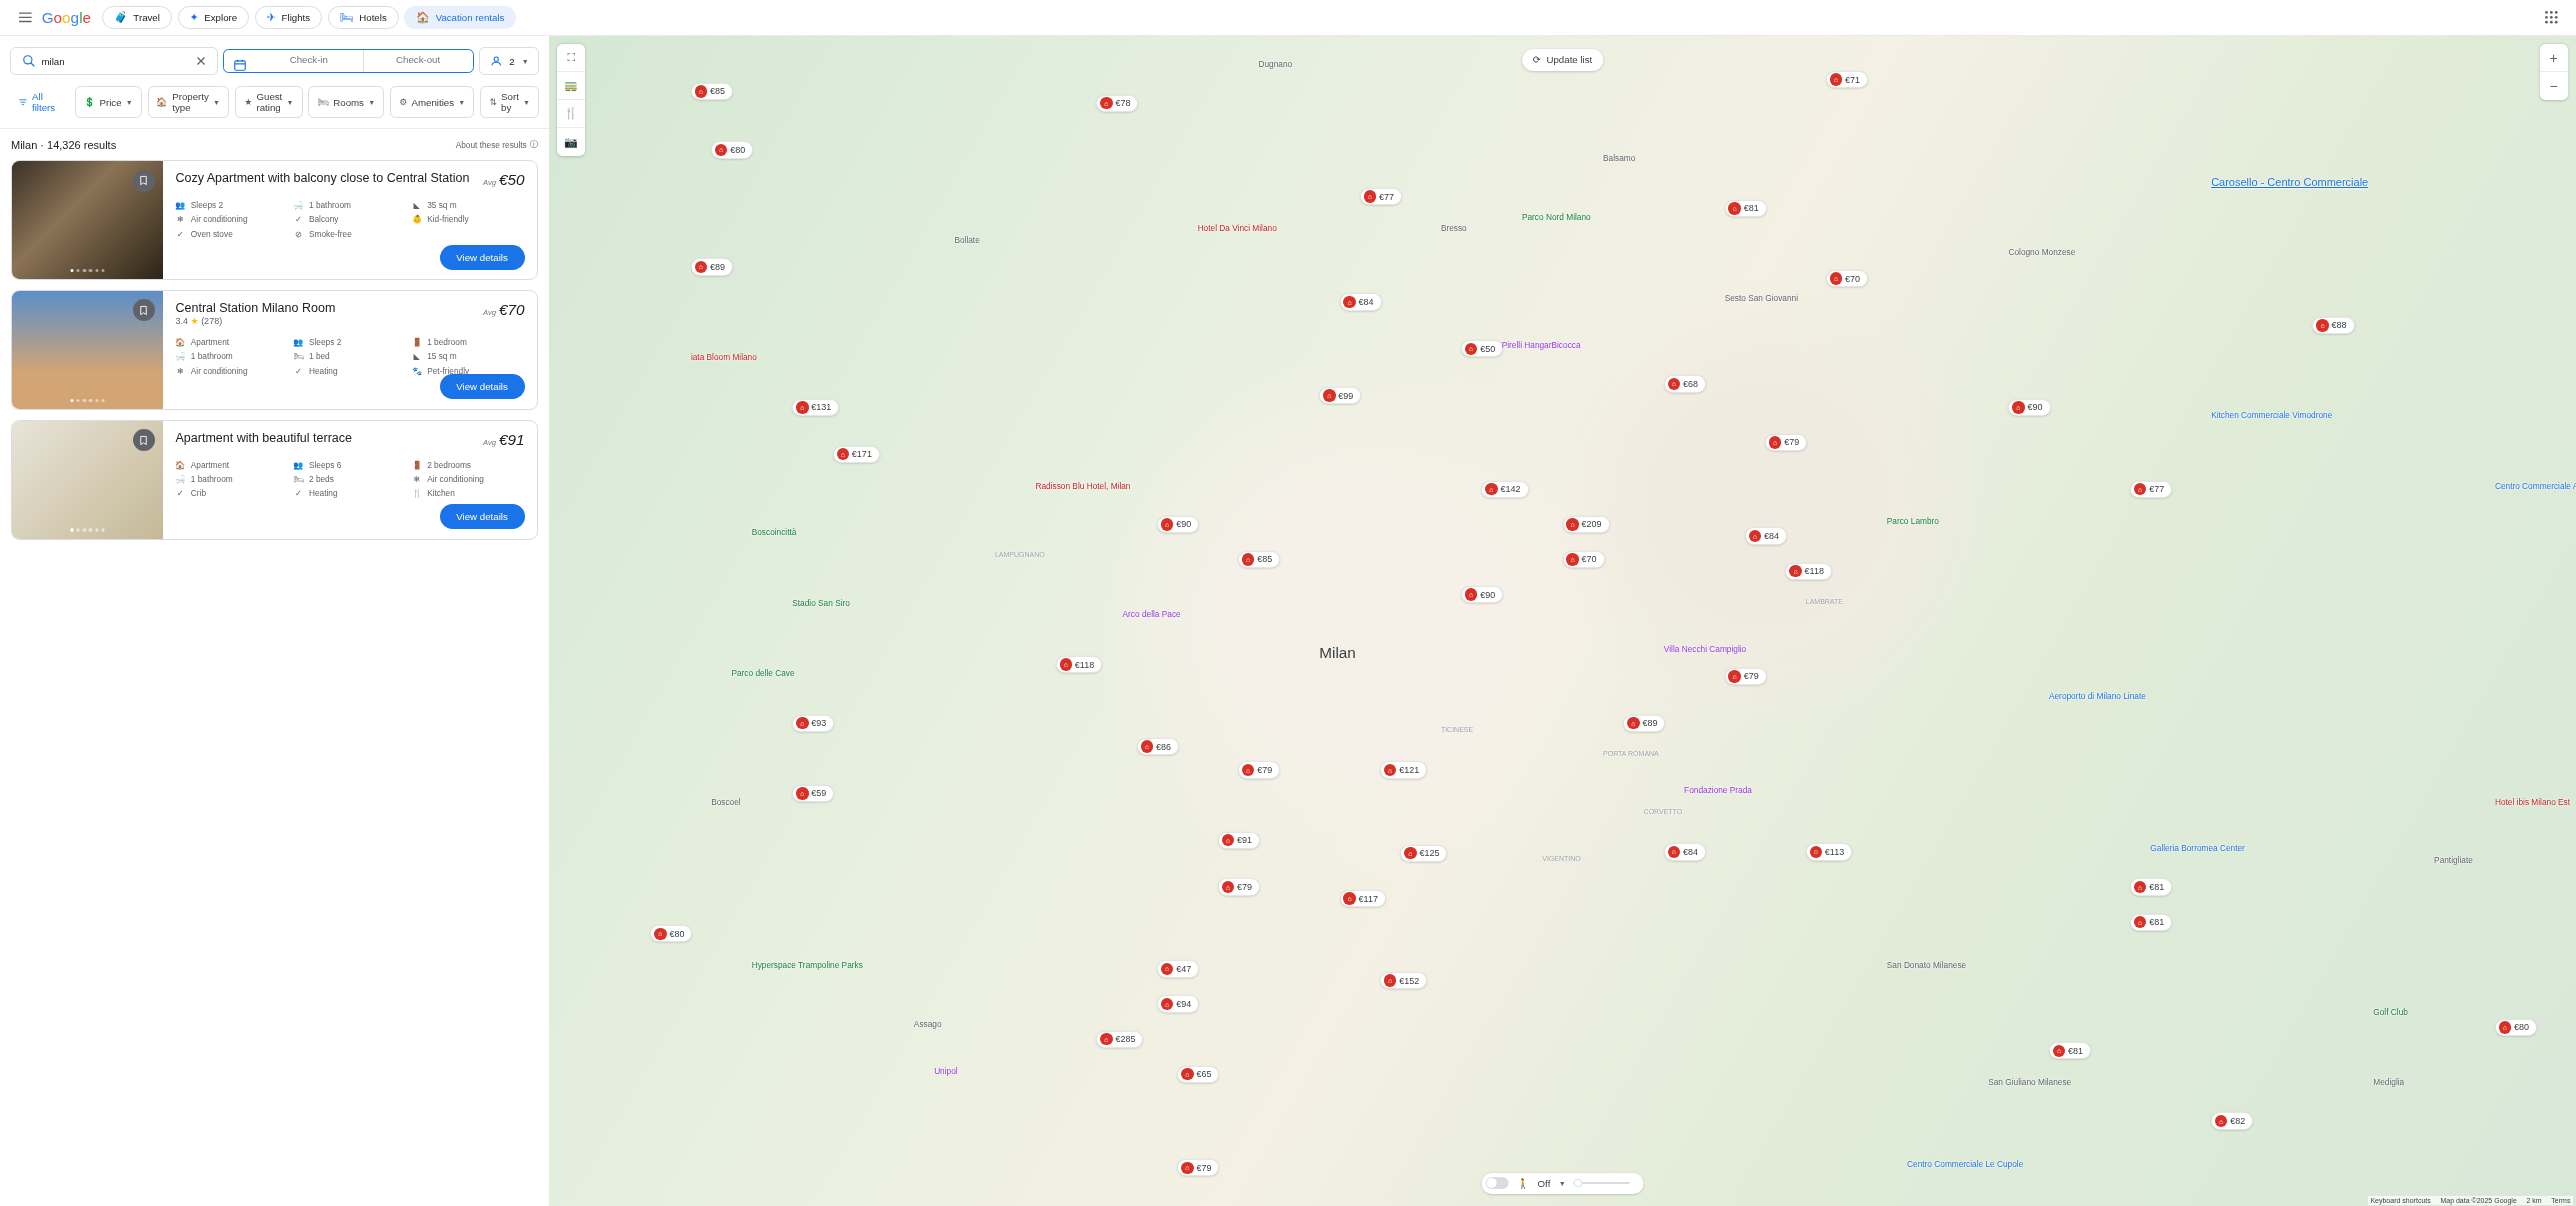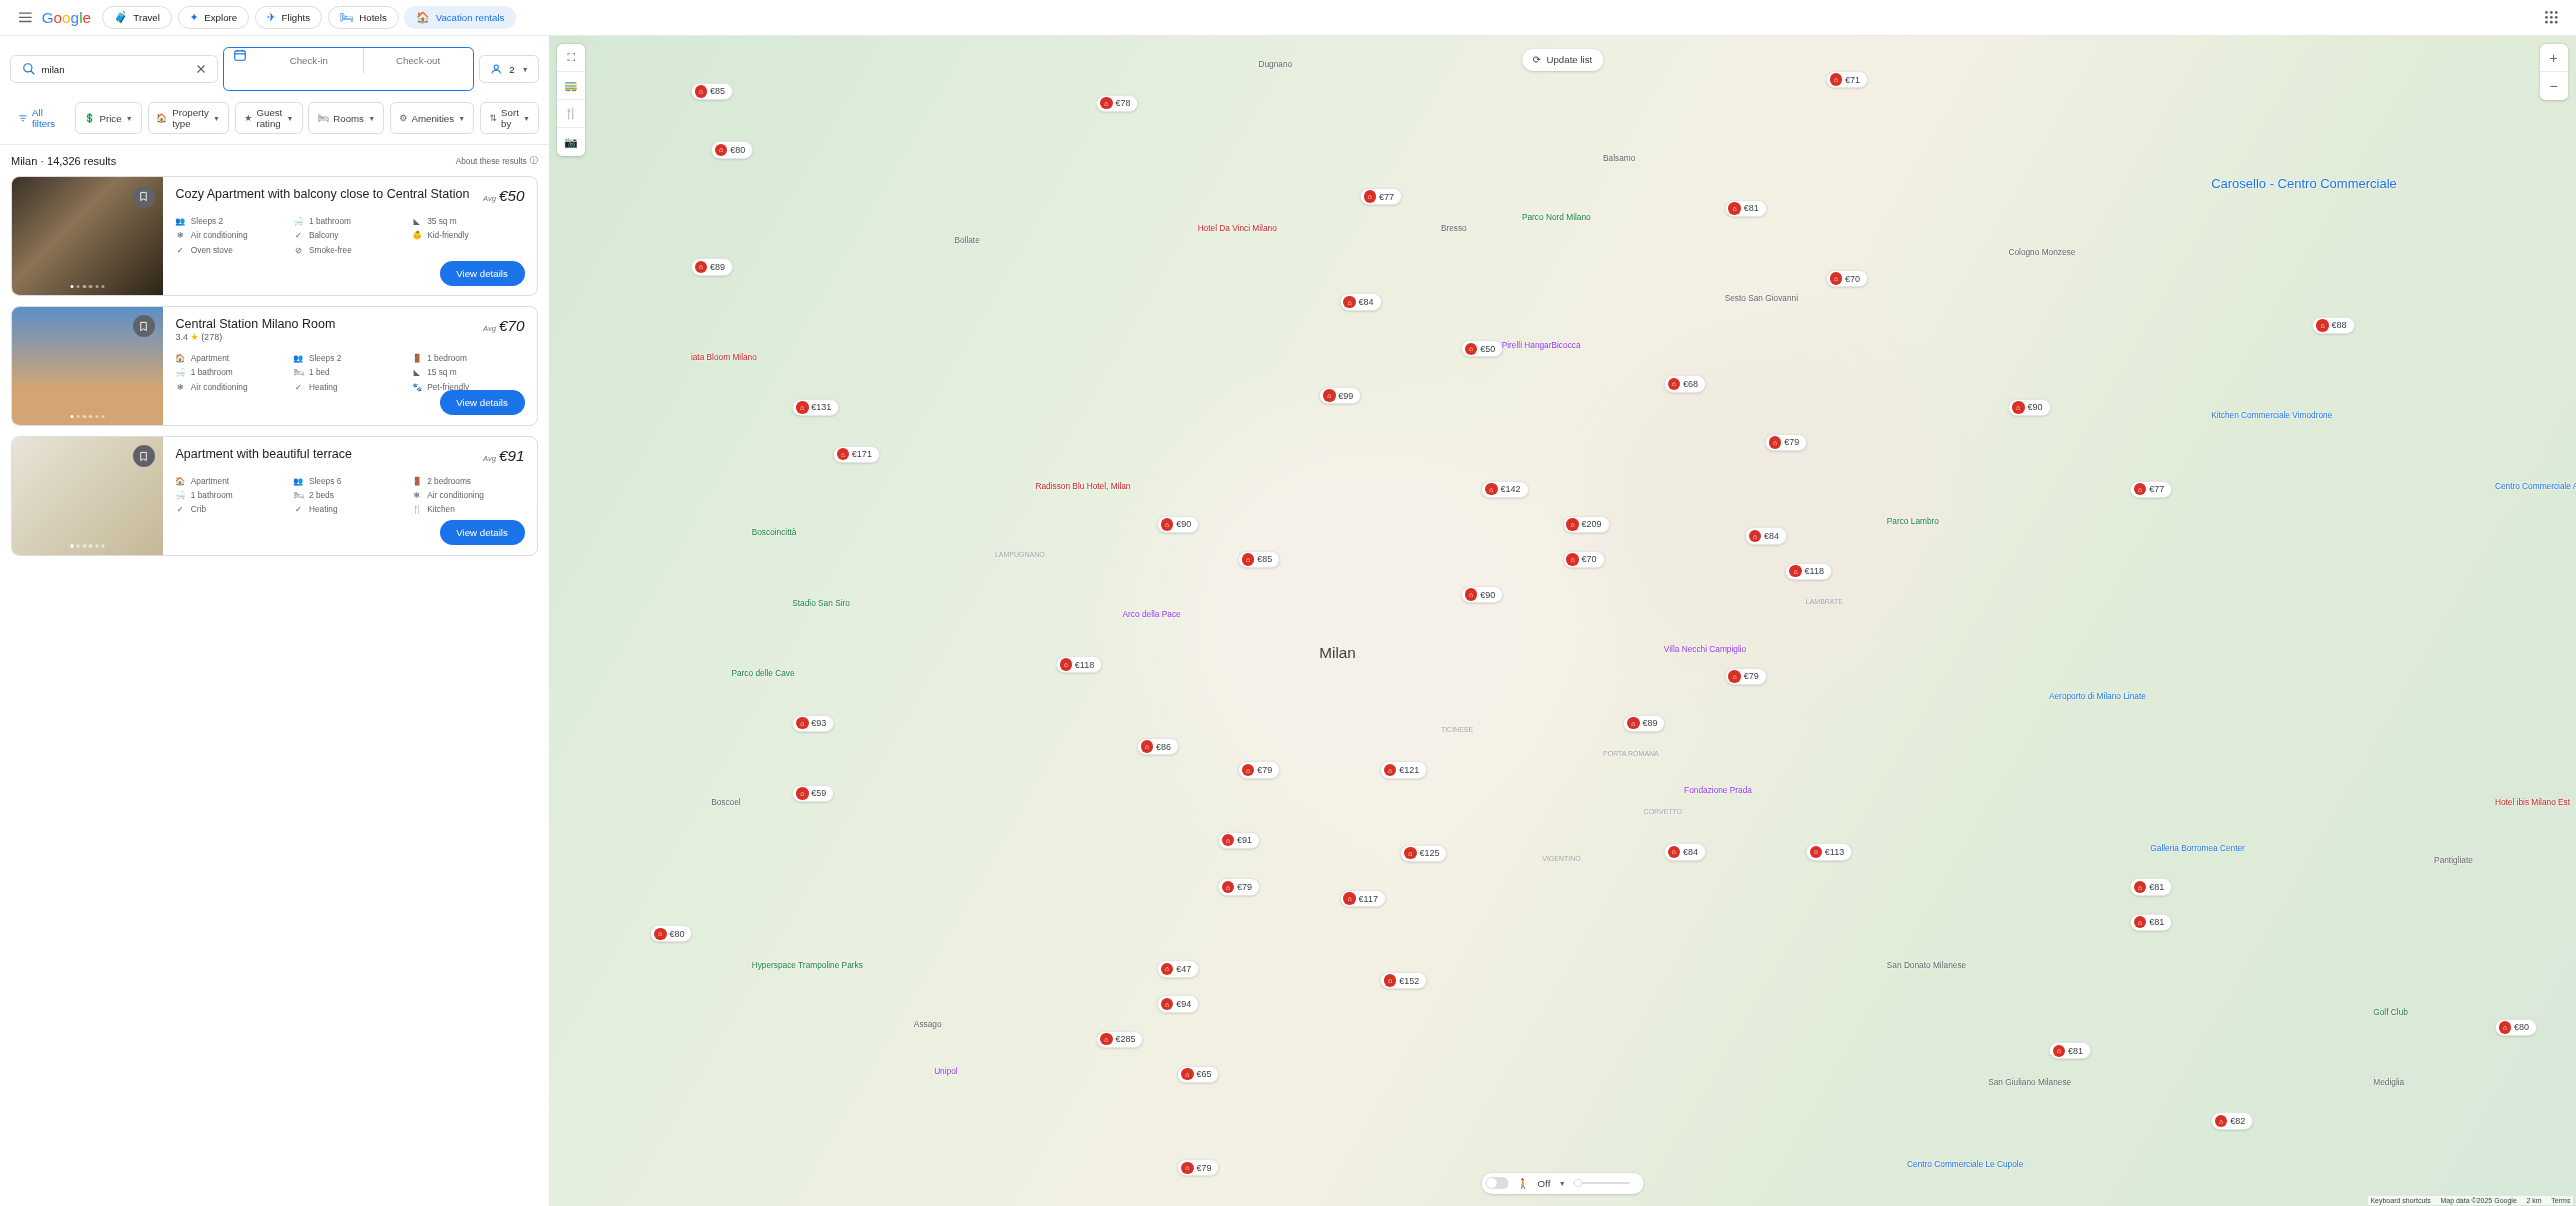--- a/index.html
+++ b/index.html
@@ -92,22 +92,22 @@
   font-size: 9.7px;
   color: #202124;
 }
 .clear-icon {
   color: #5f6368;
   cursor: pointer;
   padding: 2.8px;
 }
 .date-box {
   display: flex;
-  align-items: flex-start;
-  height: 44px;
+  align-items: flex-end;
+  height: 24px;
   border: 0.7px solid #1a73e8;
   border-radius: 5.6px;
   overflow: hidden;
 }
 .date-cal {
   color: #1a73e8;
   padding: 0 8.3px;
 }
 .date-half {
   width: 111px;
@@ -1050,21 +1050,21 @@
       </div>
     <div id="map-poi">
         <div style="position: absolute; left: 35%; top: 2%; font-size: 8.3px; color: rgb(95, 99, 104); white-space: nowrap; text-shadow: white 0px 0px 2.1px, white 0px 0px 2.1px; pointer-events: none;">Dugnano</div>
         <div style="position: absolute; left: 20%; top: 17%; font-size: 8.3px; color: rgb(95, 99, 104); white-space: nowrap; text-shadow: white 0px 0px 2.1px, white 0px 0px 2.1px; pointer-events: none;">Bollate</div>
         <div style="position: absolute; left: 52%; top: 10%; font-size: 8.3px; color: rgb(95, 99, 104); white-space: nowrap; text-shadow: white 0px 0px 2.1px, white 0px 0px 2.1px; pointer-events: none;">Balsamo</div>
         <div style="position: absolute; left: 44%; top: 16%; font-size: 8.3px; color: rgb(95, 99, 104); white-space: nowrap; text-shadow: white 0px 0px 2.1px, white 0px 0px 2.1px; pointer-events: none;">Bresso</div>
         <div style="position: absolute; left: 72%; top: 18%; font-size: 8.3px; color: rgb(95, 99, 104); white-space: nowrap; text-shadow: white 0px 0px 2.1px, white 0px 0px 2.1px; pointer-events: none;">Cologno Monzese</div>
         <div style="position: absolute; left: 58%; top: 22%; font-size: 8.3px; color: rgb(95, 99, 104); white-space: nowrap; text-shadow: white 0px 0px 2.1px, white 0px 0px 2.1px; pointer-events: none;">Sesto San Giovanni</div>
         <div style="position: absolute; left: 32%; top: 16%; font-size: 8.3px; color: rgb(197, 34, 31); white-space: nowrap; text-shadow: white 0px 0px 2.1px, white 0px 0px 2.1px; pointer-events: none;">Hotel Da Vinci Milano</div>
         <div style="position: absolute; left: 48%; top: 15%; font-size: 8.3px; color: rgb(24, 128, 56); white-space: nowrap; text-shadow: white 0px 0px 2.1px, white 0px 0px 2.1px; pointer-events: none;">Parco Nord Milano</div>
-        <div style="position: absolute; left: 82%; top: 12%; font-size: 13px; color: rgb(26, 115, 232); white-space: nowrap; text-shadow: white 0px 0px 2.1px, white 0px 0px 2.1px; pointer-events: none;">Carosello - Centro Commerciale</div>
+        <div style="position: absolute; left: 82%; top: 12%; font-size: 11px; color: rgb(26, 115, 232); white-space: nowrap; text-shadow: white 0px 0px 2.1px, white 0px 0px 2.1px; pointer-events: none; text-decoration: underline;">Carosello - Centro Commerciale</div>
         <div style="position: absolute; left: 82%; top: 32%; font-size: 8.3px; color: rgb(26, 115, 232); white-space: nowrap; text-shadow: white 0px 0px 2.1px, white 0px 0px 2.1px; pointer-events: none;">Kitchen Commerciale Vimodrone</div>
         <div style="position: absolute; left: 96%; top: 38%; font-size: 8.3px; color: rgb(26, 115, 232); white-space: nowrap; text-shadow: white 0px 0px 2.1px, white 0px 0px 2.1px; pointer-events: none;">Centro Commerciale Acquario</div>
         <div style="position: absolute; left: 7%; top: 27%; font-size: 8.3px; color: rgb(197, 34, 31); white-space: nowrap; text-shadow: white 0px 0px 2.1px, white 0px 0px 2.1px; pointer-events: none;">iata Bloom Milano</div>
         <div style="position: absolute; left: 47%; top: 26%; font-size: 8.3px; color: rgb(147, 52, 230); white-space: nowrap; text-shadow: white 0px 0px 2.1px, white 0px 0px 2.1px; pointer-events: none;">Pirelli HangarBicocca</div>
         <div style="position: absolute; left: 24%; top: 38%; font-size: 8.3px; color: rgb(197, 34, 31); white-space: nowrap; text-shadow: white 0px 0px 2.1px, white 0px 0px 2.1px; pointer-events: none;">Radisson Blu Hotel, Milan</div>
         <div style="position: absolute; left: 66%; top: 41%; font-size: 8.3px; color: rgb(24, 128, 56); white-space: nowrap; text-shadow: white 0px 0px 2.1px, white 0px 0px 2.1px; pointer-events: none;">Parco Lambro</div>
         <div style="position: absolute; left: 10%; top: 42%; font-size: 8.3px; color: rgb(24, 128, 56); white-space: nowrap; text-shadow: white 0px 0px 2.1px, white 0px 0px 2.1px; pointer-events: none;">Boscoincittà</div>
         <div style="position: absolute; left: 22%; top: 44%; font-size: 7px; color: rgb(154, 160, 166); white-space: nowrap; text-shadow: white 0px 0px 2.1px, white 0px 0px 2.1px; pointer-events: none;">LAMPUGNANO</div>
         <div style="position: absolute; left: 62%; top: 48%; font-size: 7px; color: rgb(154, 160, 166); white-space: nowrap; text-shadow: white 0px 0px 2.1px, white 0px 0px 2.1px; pointer-events: none;">LAMBRATE</div>
         <div style="position: absolute; left: 12%; top: 48%; font-size: 8.3px; color: rgb(24, 128, 56); white-space: nowrap; text-shadow: white 0px 0px 2.1px, white 0px 0px 2.1px; pointer-events: none;">Stadio San Siro</div>

